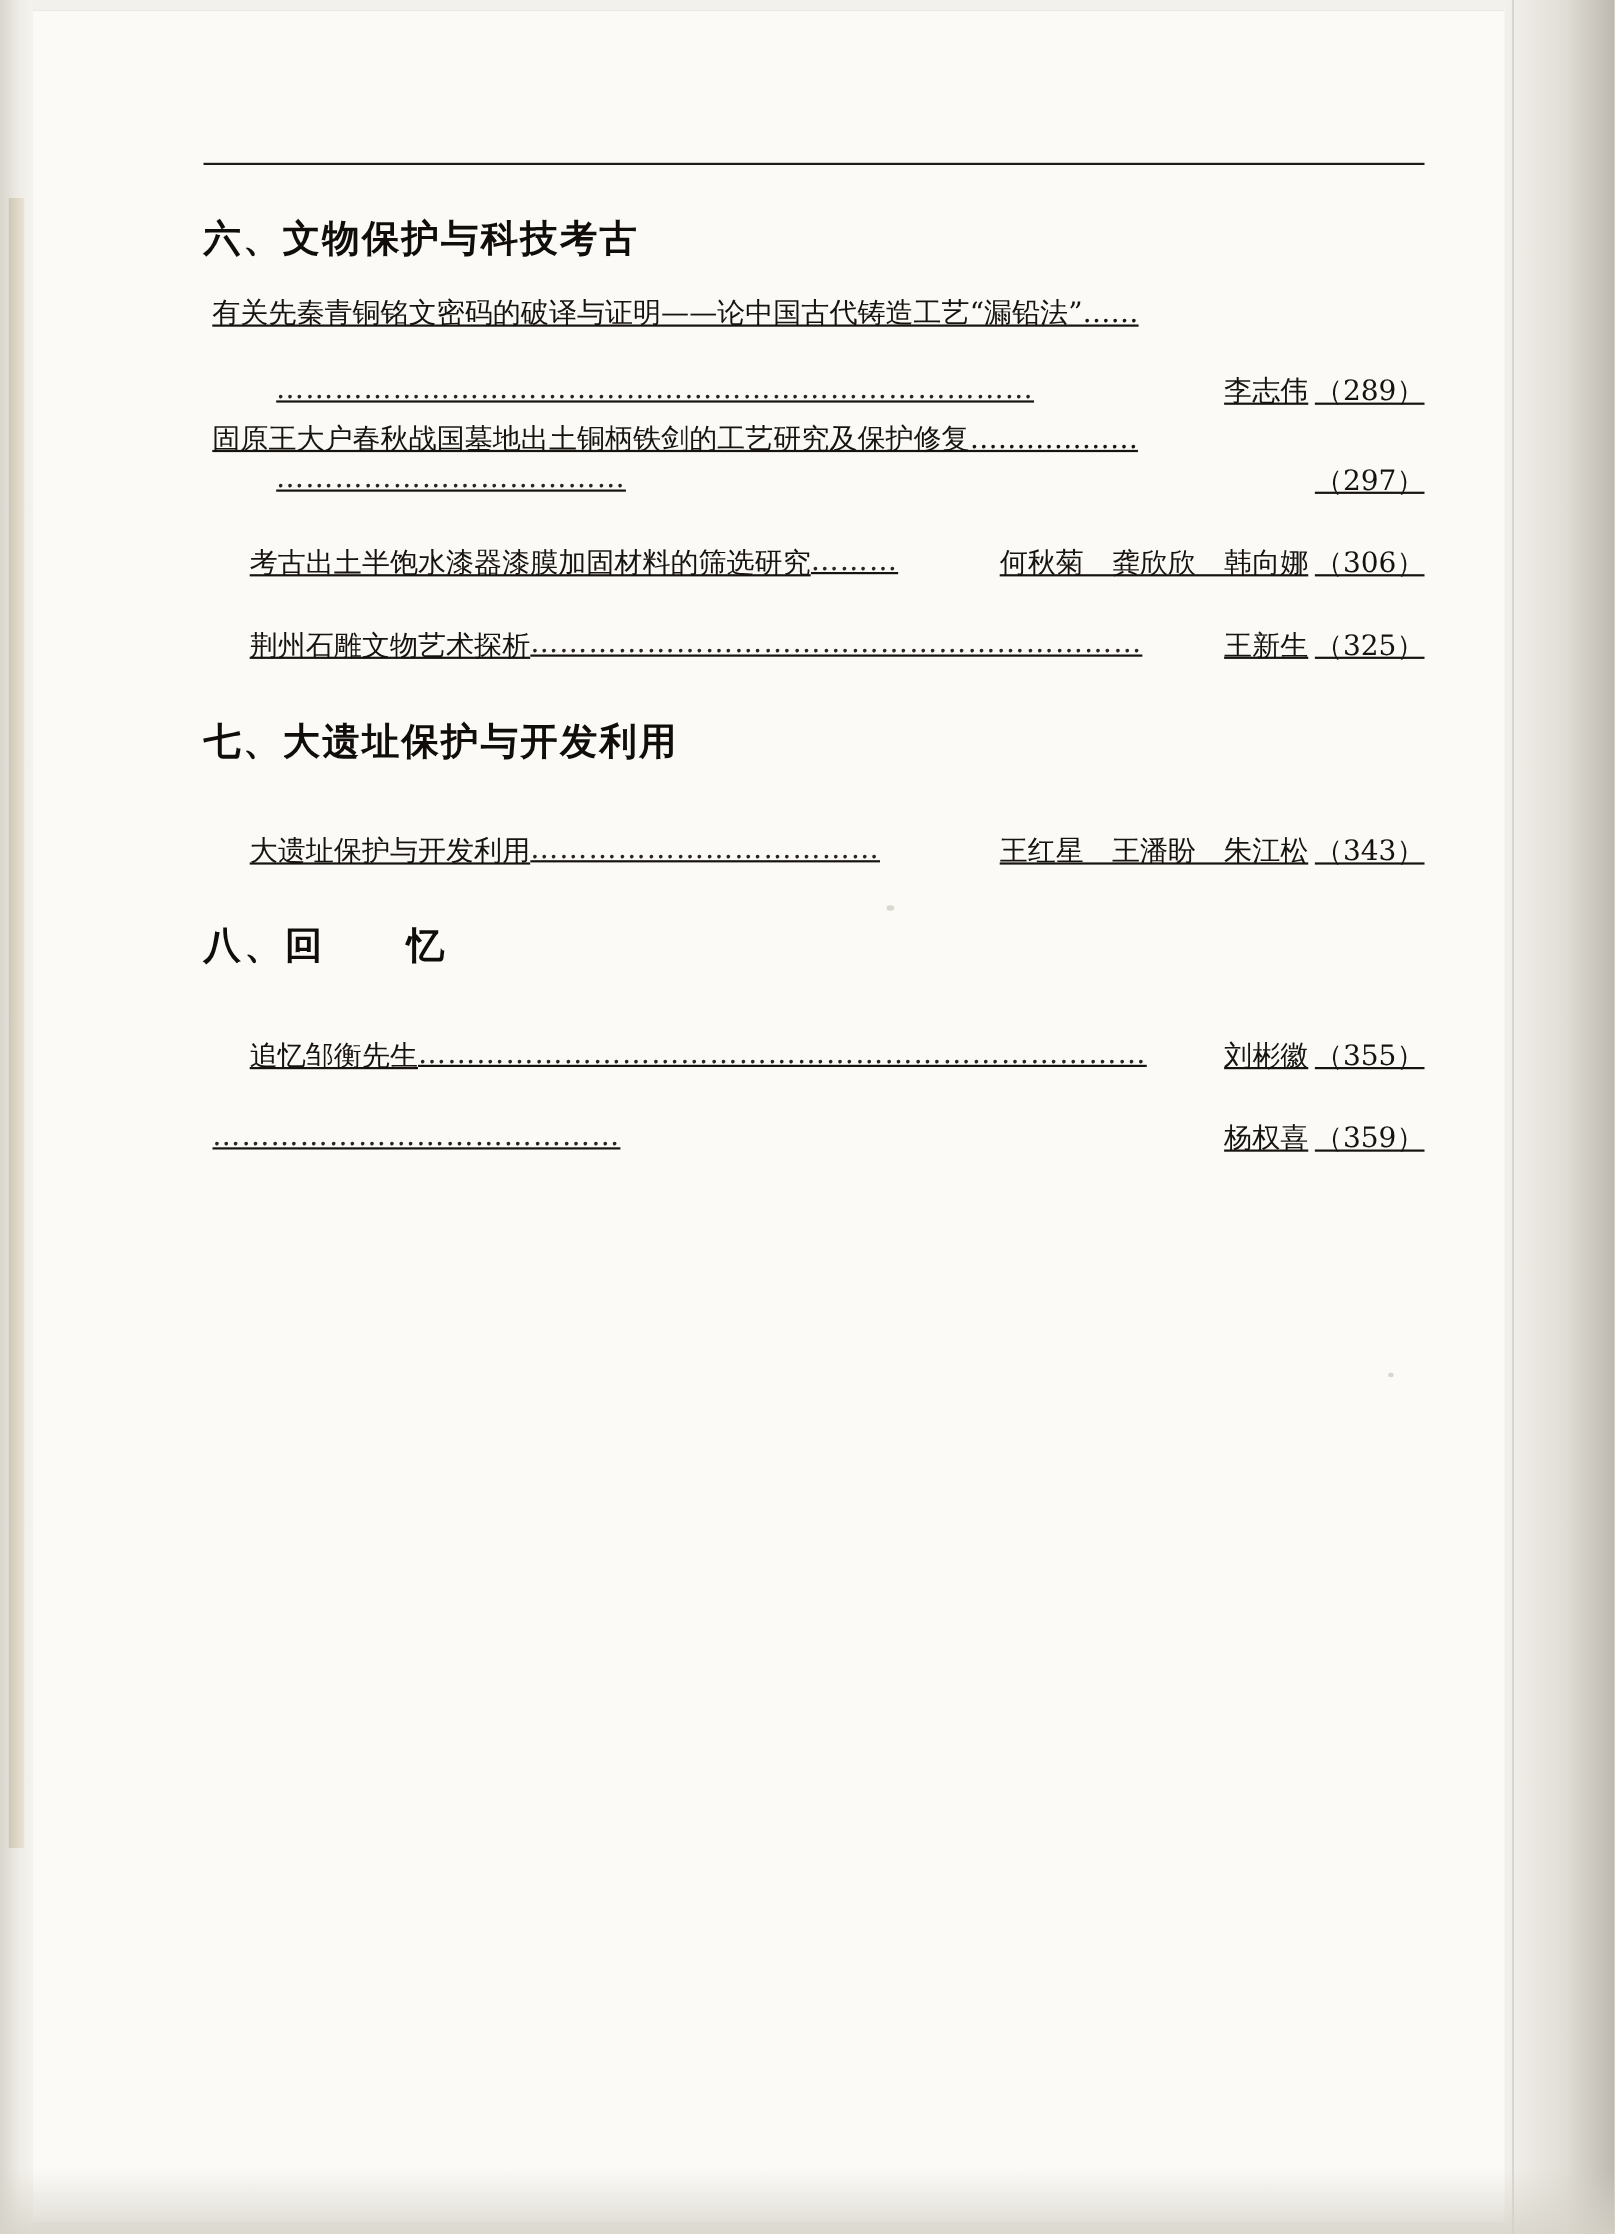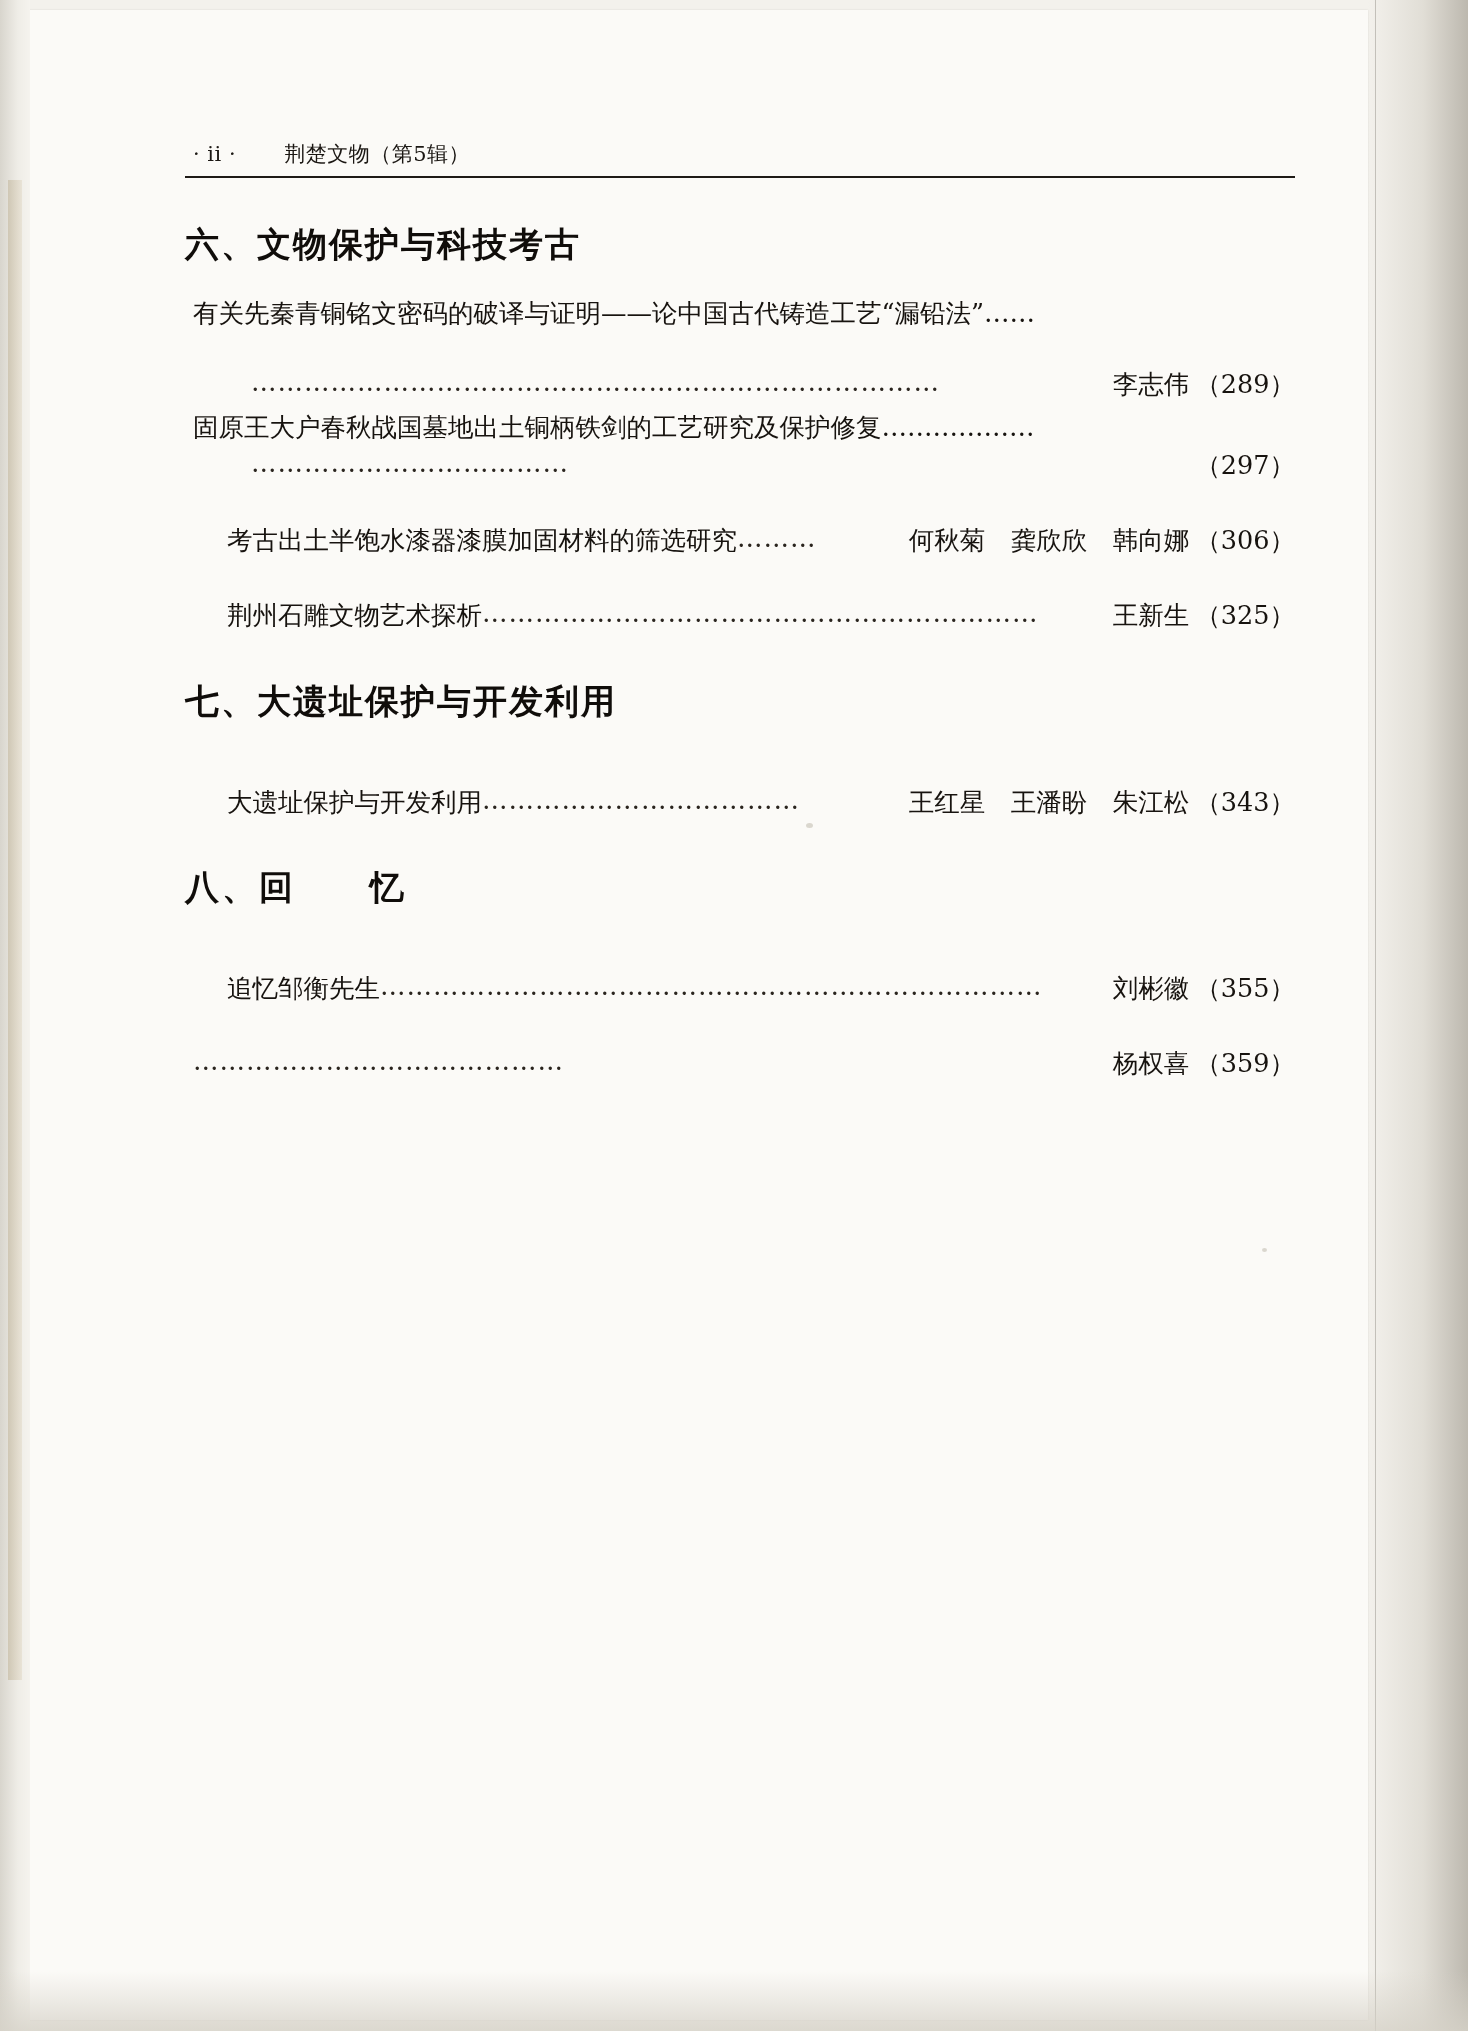--- a/index.html
+++ b/index.html
@@ -120,20 +120,21 @@
   .entry {
     font-size: 25.5px;
     line-height: 1.52;
     color: #17130f;
     margin: 0 0 4px 0;
     padding-left: 8px;
   }
   .entry .line {
     display: block;
     white-space: pre;
+    text-decoration: underline;
   }
   .entry .line.indent {
     padding-left: 58px;
   }
   .entry .line.flowrow {
     display: flex;
     align-items: baseline;
     white-space: pre;
   }
   .leader {
@@ -172,24 +173,20 @@
   <div class="edge-left-strip"></div>
   <div class="gutter"></div>
   <div class="gutter-line"></div>
   <div class="bottom-shade"></div>
   <div class="speck" style="left:806px; top:823px; width:7px; height:5px;"></div>
   <div class="speck" style="left:1262px; top:1248px; width:5px; height:4px;"></div>
 </div>
 
 <div class="content">
 
-  <div class="running-head">
-    <span class="folio">· ii ·</span>
-    <span class="running-title">荆楚文物（第5辑）</span>
-  </div>
   <div class="head-rule"></div>
 
   <div class="section-title">六、文物保护与科技考古</div>
 
   <div class="entry">
     <span class="line">有关先秦青铜铭文密码的破译与证明——论中国古代铸造工艺“漏铅法”……</span>
     <span class="line flowrow indent">
       <span class="leader">……………………………………………………………………</span>
       <span class="authors">李志伟</span>
       <span class="page-no">（289）</span>

